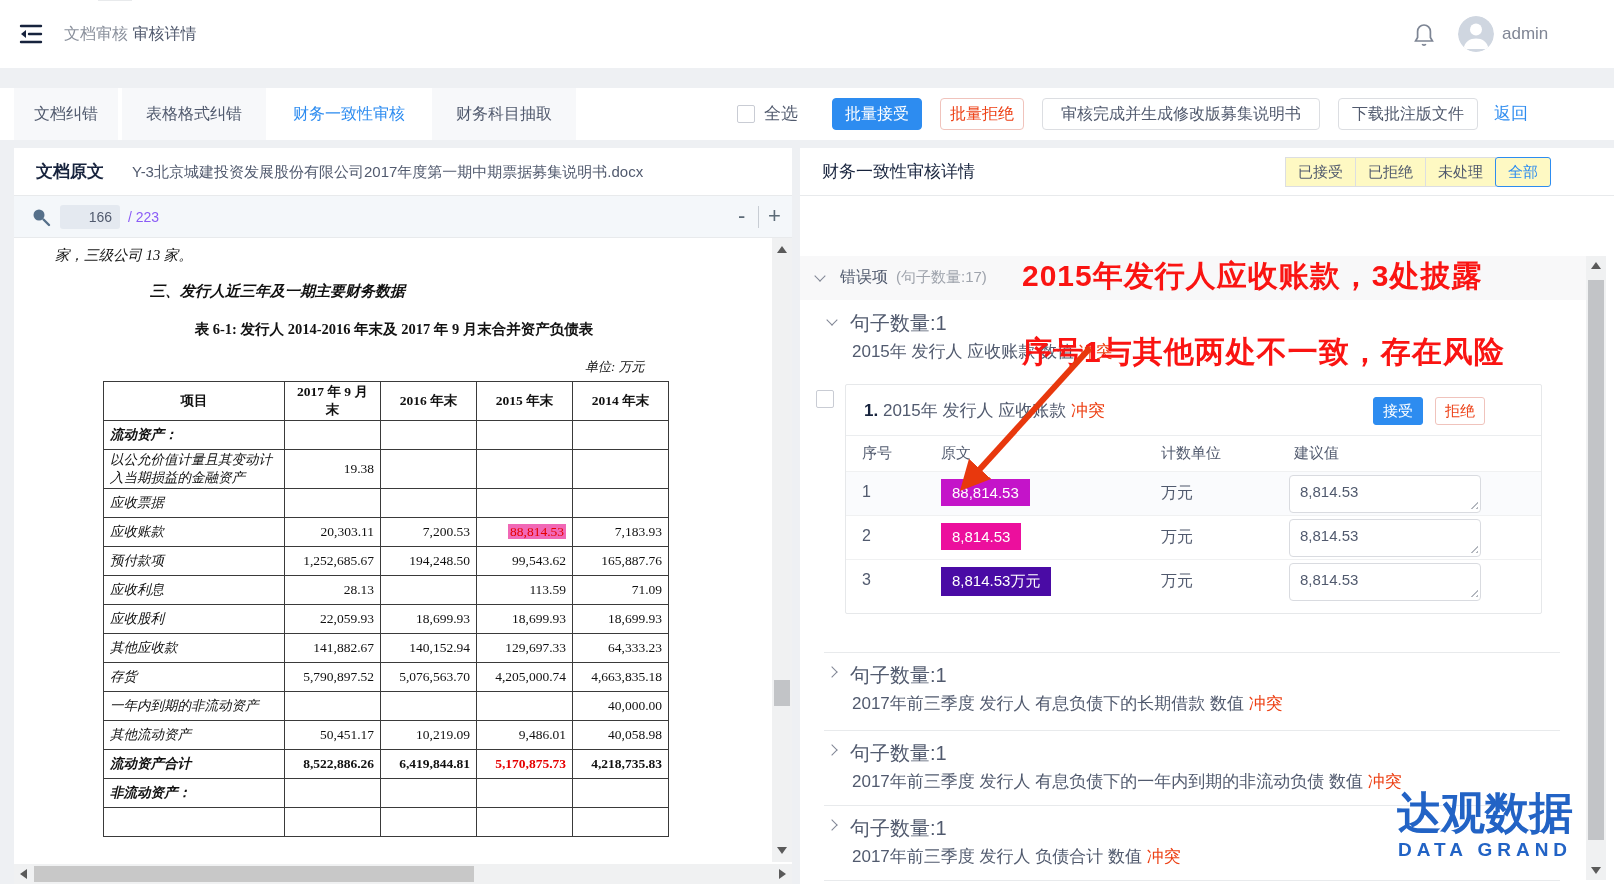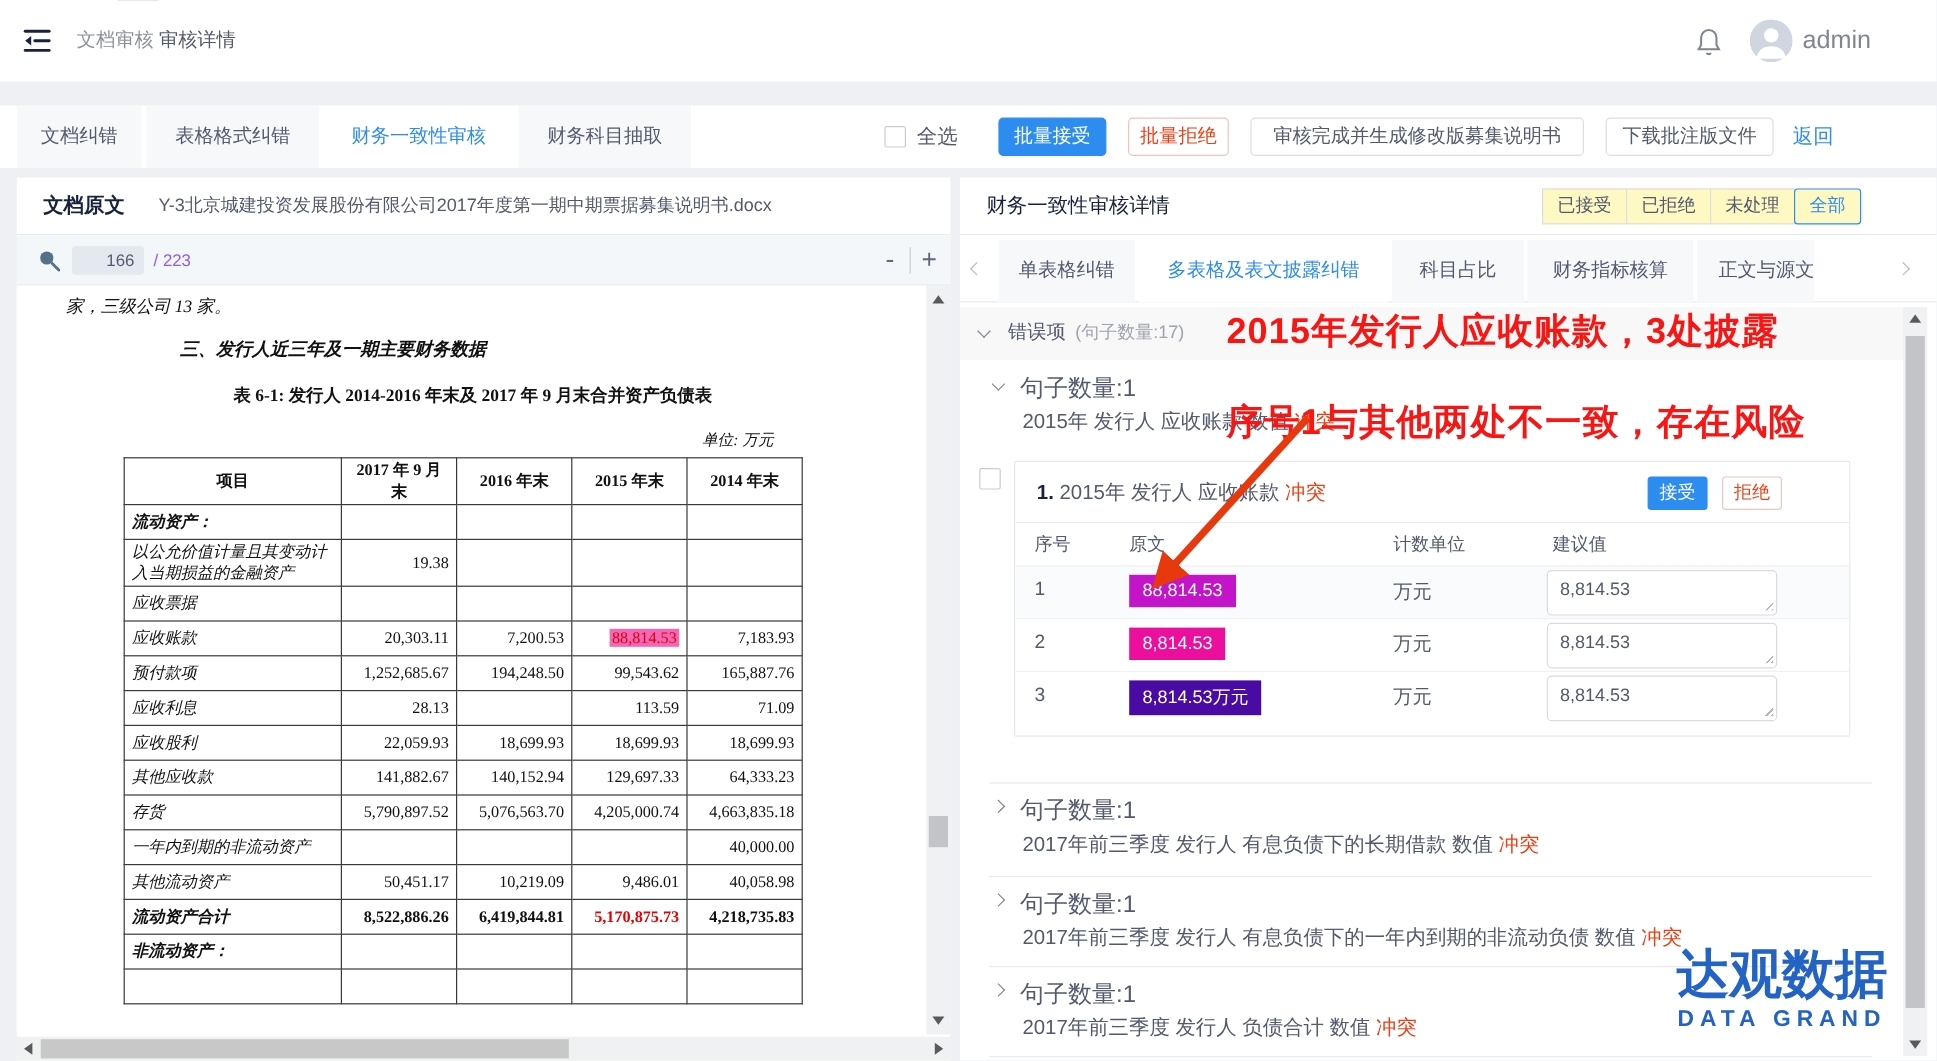--- a/index.html
+++ b/index.html
@@ -7,21 +7,21 @@
   .app { position:relative; width:1614px; height:884px; background:#eef0f3;
          font-family:"Liberation Sans", sans-serif; color:#515a6e; overflow:hidden; }
 
   
   .hdr { position:absolute; left:0; top:0; width:1614px; height:68px; background:#fff; }
   .menu-ic { position:absolute; left:18px; top:22px; width:26px; height:24px; cursor:pointer; }
   .crumb { position:absolute; left:64px; top:0; height:68px; line-height:68px; font-size:16px; }
   .crumb .c1 { color:#8a909c; } .crumb .sep { color:#b0b5bd; margin:0 10px; } .crumb .c2 { color:#515a6e; }
   .bell { position:absolute; left:1412px; top:22px; width:24px; height:26px; cursor:pointer; }
   .avatar { position:absolute; left:1458px; top:16px; width:36px; height:36px; border-radius:50%; overflow:hidden; }
-  .uname { position:absolute; left:1502px; top:0; height:68px; line-height:68px; font-size:21px; color:#808695; }
+  .uname { position:absolute; left:1502px; top:0; height:68px; line-height:68px; font-size:17px; color:#808695; }
 
   
   .strip { position:absolute; left:0; top:88px; width:1614px; height:52px; background:#fff; }
   .mtab { position:absolute; top:0; height:52px; line-height:52px; text-align:center; font-size:16px;
           background:#f7f8fa; border-right:2px solid #fff; color:#515a6e; cursor:pointer; }
   .mtab.act { background:#fff; color:#2d8cf0; }
   .cbx { position:absolute; width:18px; height:18px; background:#fff; border:1px solid #c9ccd4; border-radius:2px; cursor:pointer; }
   .lbl-selall { position:absolute; left:764px; top:0; height:52px; line-height:52px; font-size:17px; color:#515a6e; }
   .btn { position:absolute; top:10px; height:32px; line-height:30px; text-align:center; font-size:16px;
          border-radius:4px; cursor:pointer; background:#fff; border:1px solid #dcdee2; color:#515a6e; }
@@ -330,29 +330,20 @@
     <div class="p-hdr">
       <div class="p-title" style="font-weight:normal;">财务一致性审核详情</div>
       <div class="fgrp" style="left:486px;">
         <div class="fbtn">已接受</div>
         <div class="fbtn">已拒绝</div>
         <div class="fbtn">未处理</div>
         <div class="fbtn act">全部</div>
       </div>
     </div>
 
-    <div class="rtabs">
-      <span class="chev lite l" style="position:absolute;left:10px;top:24px;"></span>
-      <div class="rtab" style="left:32px;width:114px;">单表格纠错</div>
-      <div class="rtab act" style="left:149px;width:208px;">多表格及表文披露纠错</div>
-      <div class="rtab" style="left:360px;width:110px;">科目占比</div>
-      <div class="rtab" style="left:473px;width:138px;">财务指标核算</div>
-      <div class="rtab" style="left:614px;width:98px;padding-left:18px;text-align:left;">正文与源文</div>
-      <span class="chev lite r" style="position:absolute;right:24px;top:24px;"></span>
-    </div>
 
     <div class="band">
       <span class="chev d" style="position:absolute;left:16px;top:16px;"></span>
       <span class="gh-t" style="position:absolute;left:40px;top:11px;">错误项</span>
       <span class="gh-c" style="position:absolute;left:96px;top:12px;">(句子数量:17)</span>
     </div>
 
     <span class="chev d" style="position:absolute;left:28px;top:168px;"></span>
     <div class="cnt-lbl" style="position:absolute;left:50px;top:162px;">句子数量:1</div>
     <div class="sent" style="position:absolute;left:52px;top:192px;">

